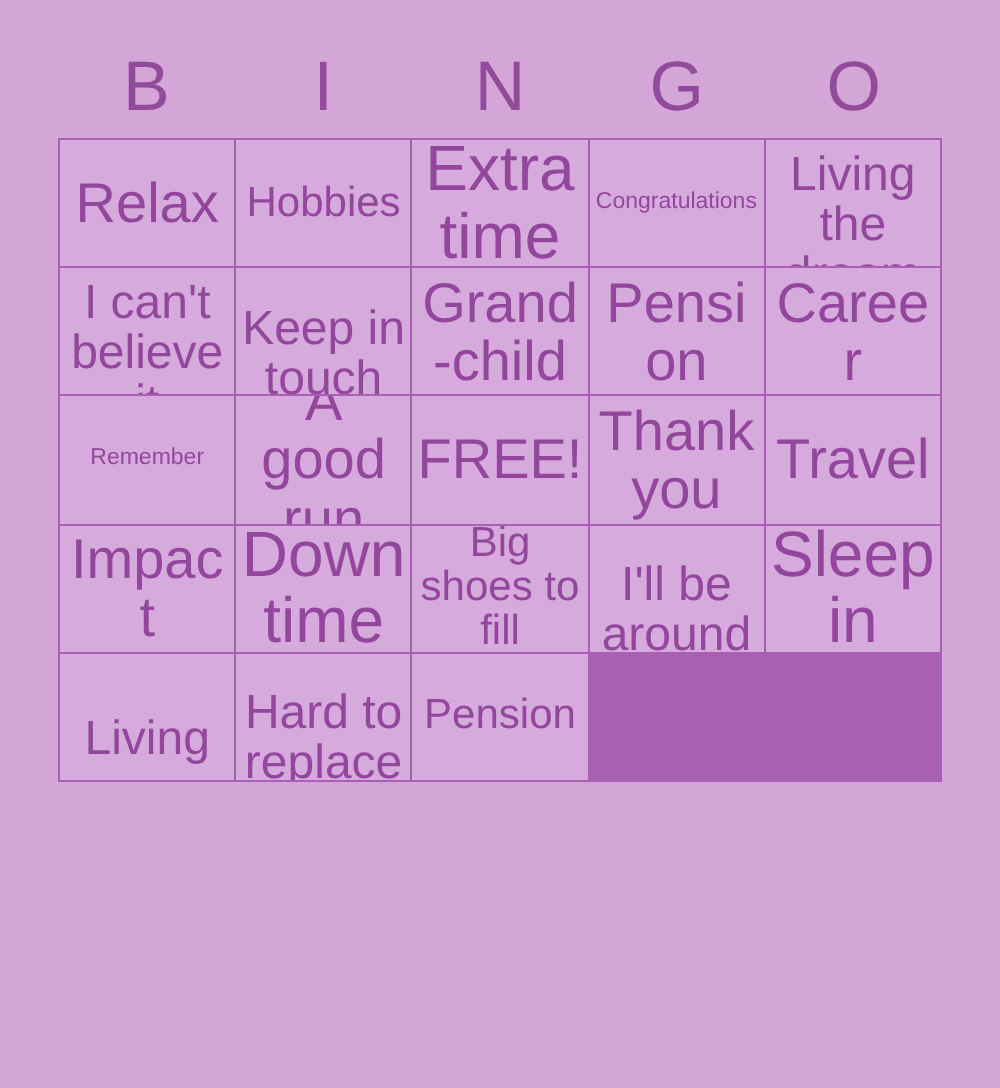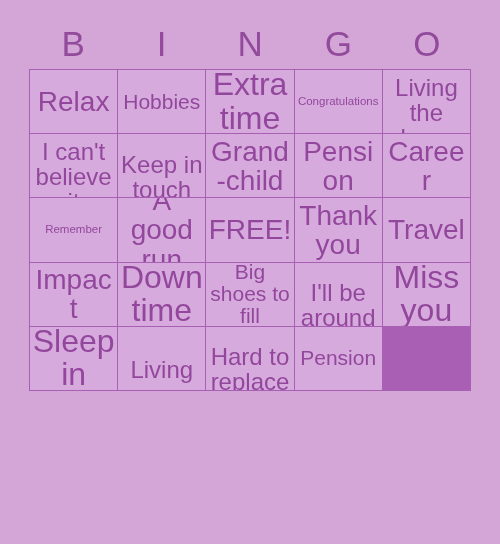--- a/index.html
+++ b/index.html
@@ -144,23 +144,20 @@
       <div class="cell">
         <span class="cell-text fs-xl">Down time</span>
       </div>
       <div class="cell">
         <span class="cell-text fs-sm">Big shoes to fill</span>
       </div>
       <div class="cell">
         <span class="cell-text fs-md">I'll be around</span>
       </div>
       <div class="cell">
-        <span class="cell-text fs-xl">Miss you</span>
-      </div>
-      <div class="cell">
         <span class="cell-text fs-xl">Sleep in</span>
       </div>
       <div class="cell">
         <span class="cell-text fs-md">Living</span>
       </div>
       <div class="cell">
         <span class="cell-text fs-md">Hard to replace</span>
       </div>
       <div class="cell">
         <span class="cell-text fs-sm">Pension</span>

